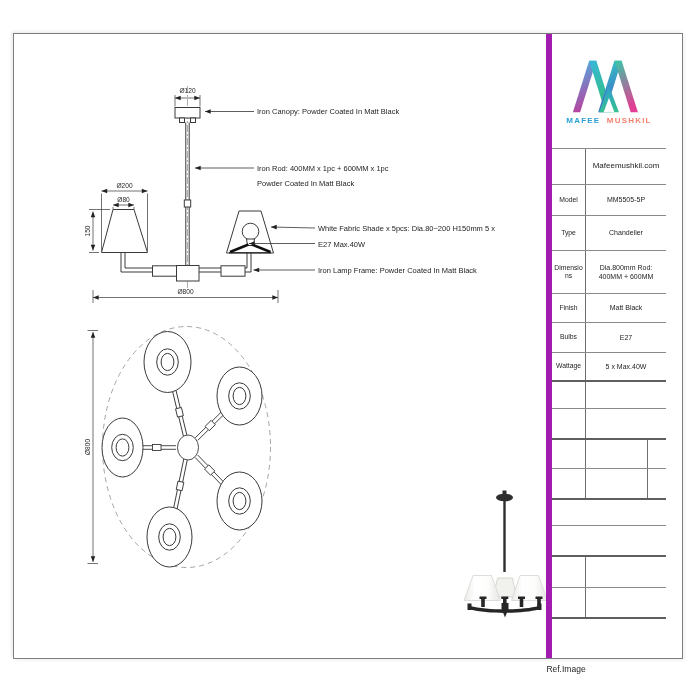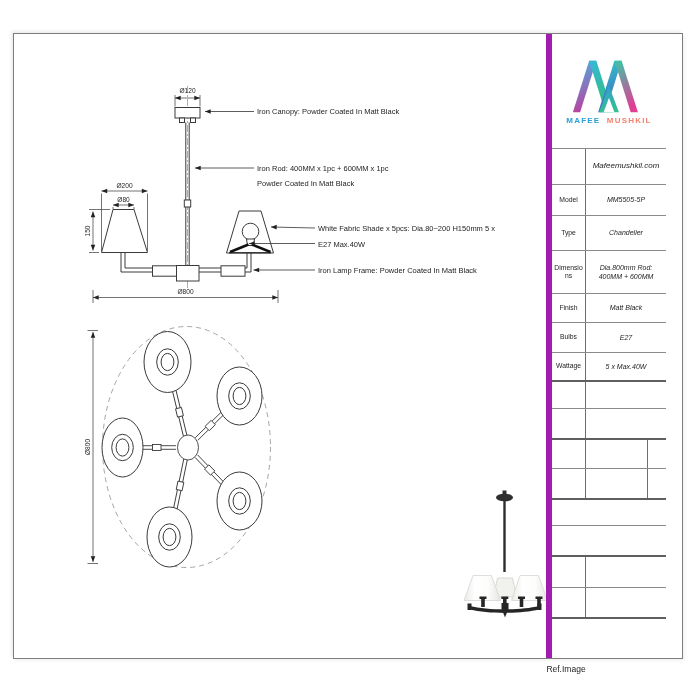--- a/index.html
+++ b/index.html
@@ -14,21 +14,21 @@
                border-left:6px solid #a21caf; background:#fff; display:flex; flex-direction:column; }
   .logo-box { height:114px; display:flex; flex-direction:column; align-items:center; justify-content:center; }
   .logo-words { margin-top:2px; font-size:8px; font-weight:bold; letter-spacing:1.2px; white-space:nowrap; }
   .logo-words .w1 { color:#2b9fd8; }
   .logo-words .w2 { color:#f5826e; margin-left:3px; }
   .row { display:flex; border-top:1px solid #8a8a8a; align-items:stretch; }
   .row.tt { border-top:2px solid #5f5f5f; }
   .lbl { width:34px; border-right:1px solid #6e6e6e; display:flex; align-items:center; justify-content:center;
          font-size:6.8px; color:#1d1d1d; text-align:center; overflow-wrap:anywhere; padding:1px; line-height:1.25; }
   .val { flex:1; display:flex; align-items:center; justify-content:center; font-size:7px; color:#1d1d1d;
-         text-align:center; padding:1px 2px; line-height:1.35;font-style:italic; }
+         text-align:center; padding:1px 2px; line-height:1.35; }
   .val.hdr { font-size:8px; }
   .extra { width:19px; border-left:1px solid #6e6e6e; }
   .h36{height:36px}.h31{height:31px}.h35{height:35px}.h43{height:43px}.h29{height:29px}.h30{height:30px}
   .h28{height:28px}.h27{height:27px}.h32{height:32px}
   .grow { flex:1; }
   .ref-caption { position:absolute; left:520px; top:630px; width:64px; text-align:center;
                  font-size:8.5px; color:#1d1d1d; }
   svg text { font-family:"Liberation Sans", sans-serif; }
 </style>
 </head>

